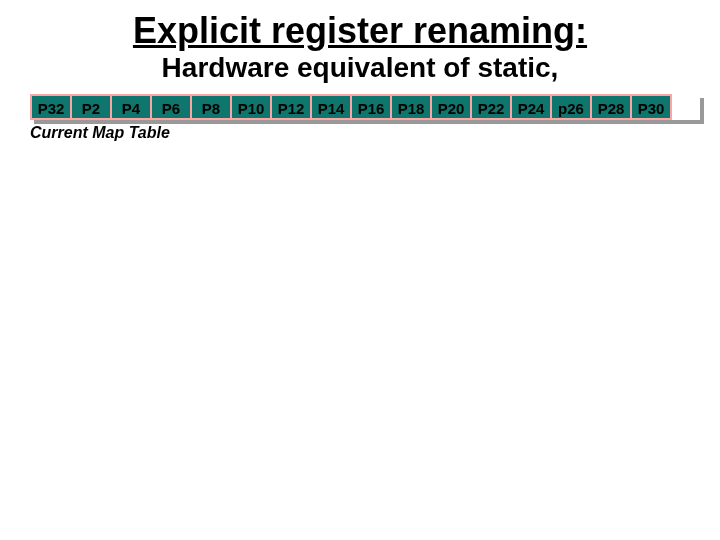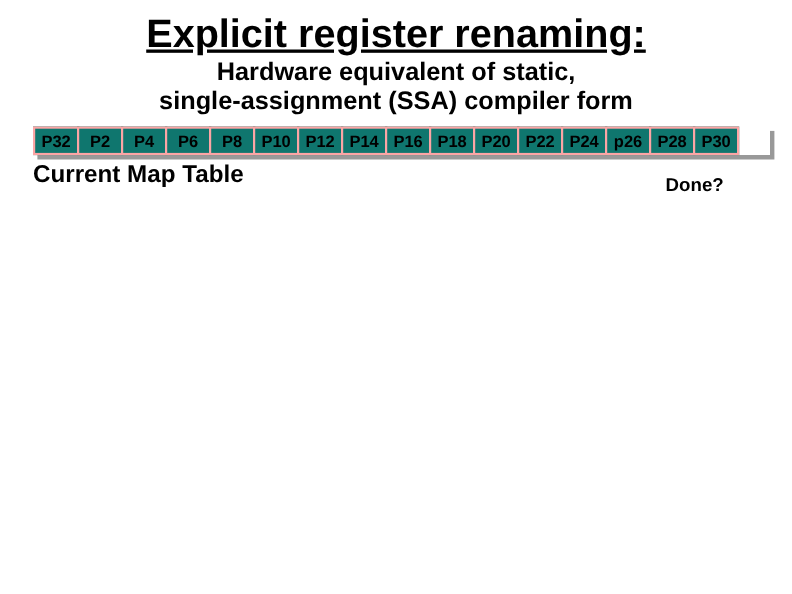--- a/index.html
+++ b/index.html
@@ -13,21 +13,21 @@
   }
   .title {
     text-align: center;
     font-size: 36px;
     font-weight: bold;
     text-decoration: underline;
     margin: 0;
   }
   .subtitle {
     text-align: center;
-    font-size: 23px;
+    font-size: 28px;
     font-weight: bold;
     margin: 0 0 10px 0;
     line-height: 1.15;
   }
   .row {
     display: flex;
     position: relative;
   }
   .shadow-box {
     box-shadow: 4px 4px 0 #999;
@@ -42,24 +42,25 @@
     font-weight: bold;
     text-align: center;
     background: #0f766e;
     height: 26px;
     line-height: 26px;
     box-sizing: border-box;
   }
   .reg-row .cell { width: 42px; margin-left: -2px; }
   .reg-row .cell:first-child { margin-left: 0; }
   .label {
-    font-size: 22px;
+    font-size: 16px;
     font-weight: bold;
     margin-top: 4px;
     margin-left: 10px;
+    font-style: italic;
   }
   .done-label {
     position: absolute;
     right: 62px;
     top: 159px;
     font-size: 17px;
     font-weight: bold;
   }
   .newest-label {
     position: absolute;
@@ -195,21 +196,20 @@
     font-weight: bold;
     margin-left: 40px;
   }
 </style>
 </head>
 <body>
 
 <h1 class="title">Explicit register renaming:</h1>
 <div class="subtitle">
   <span>Hardware equivalent of static,</span><br>
-  <span>single-assignment (SSA) compiler form</span>
 </div>
 
 <div class="row reg-row shadow-box" id="map-row">
     <div class="cell">P32</div>
     <div class="cell">P2</div>
     <div class="cell">P4</div>
     <div class="cell">P6</div>
     <div class="cell">P8</div>
     <div class="cell">P10</div>
     <div class="cell">P12</div>

